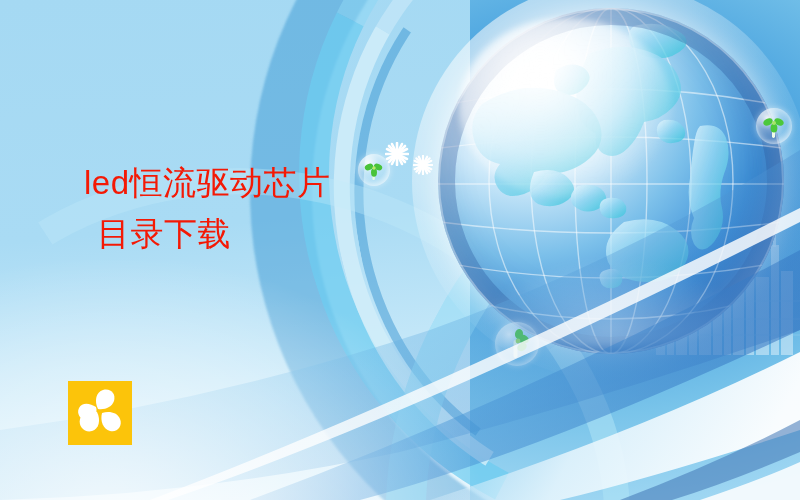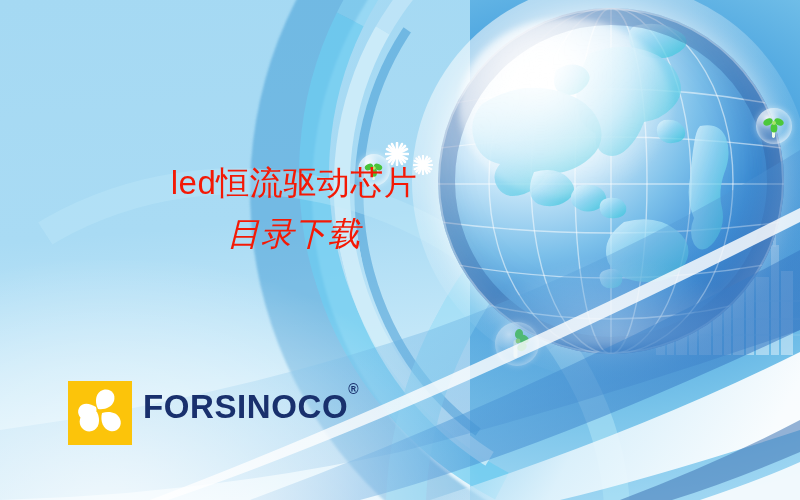--- a/index.html
+++ b/index.html
@@ -10,21 +10,20 @@
   body {
     font-family: "Liberation Sans", sans-serif;
   }
 
   #banner {
     position: relative;
     width: 800px;
     height: 500px;
     overflow: hidden;
     background: #fef9c3;
-    text-align: center;
   }
 
   
   .bg-base {
     position: absolute;
     inset: 0;
     background:
       radial-gradient(ellipse 620px 420px at 74% 34%, #2f8ed6 0%, #4ea6e0 34%, #79c4ea 58%, #9ed6f2 80%),
       linear-gradient(155deg, #a8dcf5 0%, #9ed6f2 38%, #bfe6f8 68%, #dff2fb 100%);
   }
@@ -164,21 +163,21 @@
     color: #f41905;
     font-size: 33px;
     line-height: 1.0;
     font-weight: 400;
     letter-spacing: 0.5px;
     white-space: nowrap;
   }
   .headline .line2 {
     display: block;
     margin-top: 18px;
-    font-style: italic;
+    margin-left: 13px;
   }
 
   
   .logo {
     position: absolute;
     left: 68px; top: 381px;
     display: flex;
     align-items: flex-start;
   }
   .logo-mark {
@@ -440,19 +439,16 @@
       <svg viewBox="0 0 64 64" width="64" height="64">
         <g fill="#ffffff">
           <path d="M30 28 C26 20 28 11 35 9 C43 7 48 13 46 20 C44 26 37 29 30 28 Z"></path>
           <path d="M29 31 C21 29 14 31 12 38 C10 46 17 52 24 50 C31 48 33 39 29 31 Z"></path>
           <path d="M34 32 C41 30 49 31 52 38 C55 45 49 52 42 50 C35 48 32 40 34 32 Z"></path>
           <path d="M28 26 C22 22 14 21 11 27 C8 33 13 40 20 39 C26 38 30 32 28 26 Z"></path>
         </g>
       </svg>
     </div>
     <div class="logo-text">
-      <div class="logo-word">
-        <span>FORSINOCO</span><sup>®</sup>
-      </div>
     </div>
   </div>
 
 </div>
 
 </body></html>

